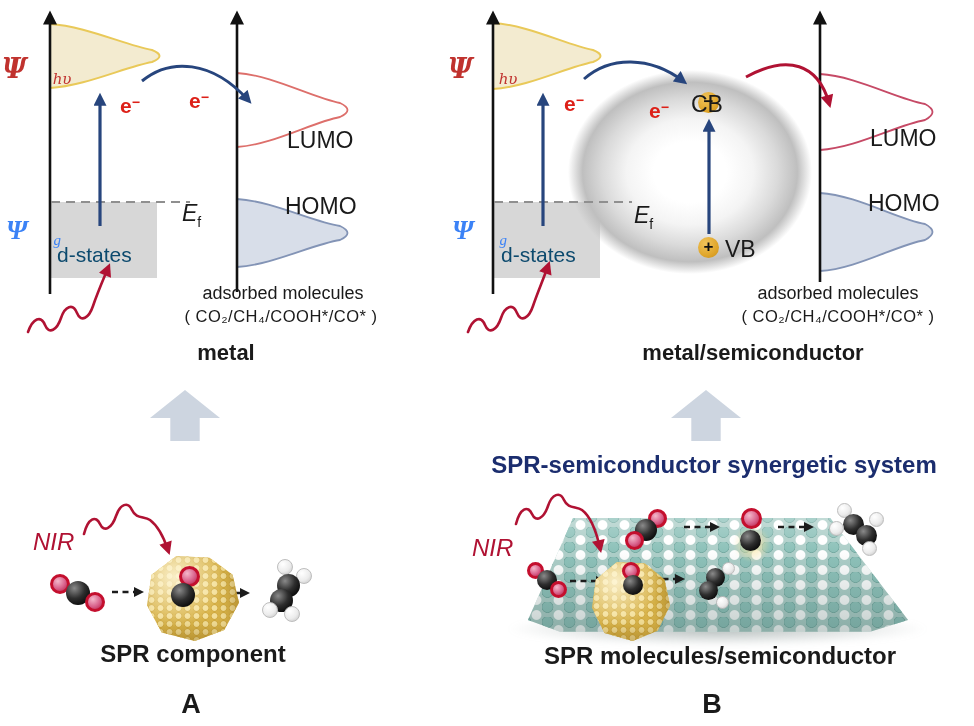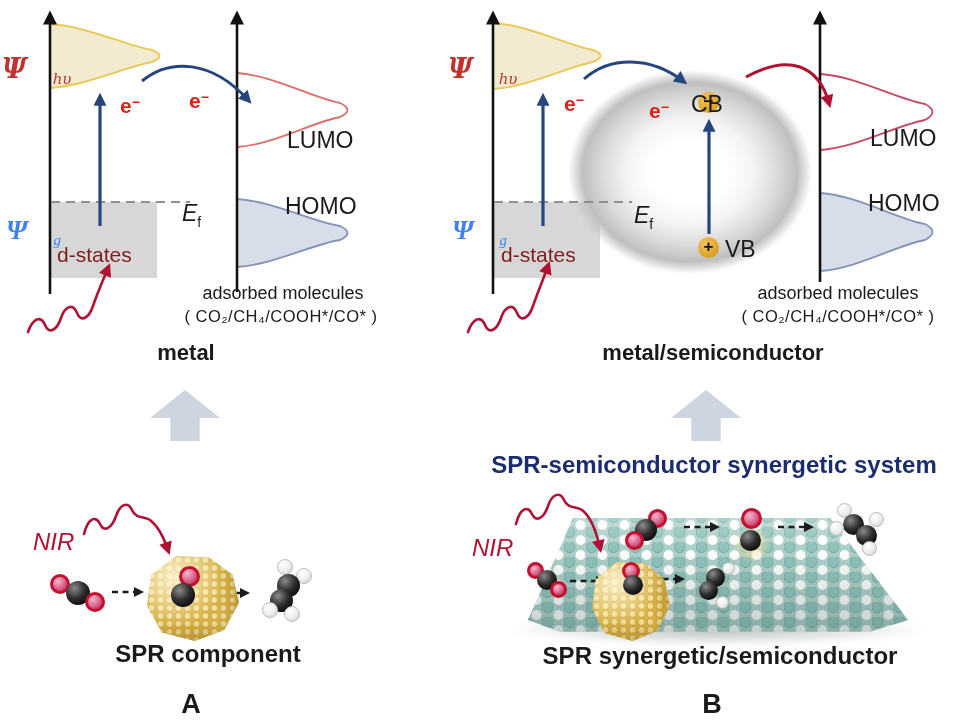--- a/index.html
+++ b/index.html
@@ -44,25 +44,25 @@
       radial-gradient(circle at 5.5px 5px,#ffffff 4.4px,rgba(255,255,255,0) 5.4px),
       radial-gradient(circle at 5.5px 5px,#8ec2ba 4.6px,#76aaa2 5.6px,rgba(0,0,0,0) 6.2px);
     background-size:auto,22px 15px,22px 15px;
     background-position:0 0,11px 8px,0 0;
     background-repeat:no-repeat,repeat,repeat;
     clip-path:polygon(13.4% 4.8%,78.3% 4.8%,98% 85.7%,88.4% 95%,10.1% 95%,2% 85.7%);}
   .slab-shadow{position:absolute;left:505px;top:612px;width:425px;height:34px;
     background:radial-gradient(ellipse,rgba(120,135,133,.55),rgba(120,135,133,0) 70%);filter:blur(3px);}
   .glow{position:absolute;left:732px;top:527px;width:40px;height:34px;border-radius:50%;
     background:radial-gradient(circle,rgba(247,228,160,.95) 0%,rgba(247,228,160,0) 72%);filter:blur(1px);}
-  .d-states-label{font-size:21px;color:#7f1d1d;}
+  .d-states-label{font-size:21px;color:#0c4a6e;}
   .lh-label{font-size:23px;}
   .ads1{font-size:18px;}
   .ads2{font-size:16.5px;letter-spacing:.5px;}
-  .mat{font-size:22px;font-weight:bold;}
+  .mat{font-size:22px;font-weight:bold;margin-left:40px;}
   .comp{font-size:24px;font-weight:bold;}
   .plabel{font-size:27px;font-weight:bold;}
 </style>
 </head>
 <body>
 
 <div id="canvas">
 
   <div class="slab-shadow"></div>
   <div class="slab"></div>
@@ -171,34 +171,34 @@
   <div class="t d-states-label" style="left:57px;top:243px;">d-states</div>
   <div class="t ef" style="left:182px;top:201px;"><span>E</span><sub>f</sub></div>
   <div class="t elabel" style="left:120px;top:94px;"><span>e</span><sup>−</sup></div>
   <div class="t elabel" style="left:189px;top:89px;"><span>e</span><sup>−</sup></div>
   <div class="t lh-label" style="left:287px;top:128px;">LUMO</div>
   <div class="t lh-label" style="left:285px;top:194px;">HOMO</div>
   <div class="t ads1 ctr" style="left:283px;top:284px;">adsorbed molecules</div>
   <div class="t ads2 ctr" style="left:281px;top:307px;">( CO₂/CH₄/COOH*/CO* )</div>
   <div class="t mat ctr" style="left:186px;top:341px;">metal</div>
   <div class="t nir" style="left:33px;top:529px;">NIR</div>
-  <div class="t comp ctr" style="left:208px;top:641px;">SPR component</div>
+  <div class="t comp ctr" style="left:193px;top:641px;">SPR component</div>
   <div class="t plabel ctr" style="left:191px;top:690px;">A</div>
 
   <div class="t psi red-psi" style="left:448px;top:54px;"><span>Ψ</span><sub>hυ</sub></div>
   <div class="t psi teal-psi" style="left:452px;top:216px;"><span>Ψ</span><sub>g</sub></div>
   <div class="t d-states-label" style="left:501px;top:243px;">d-states</div>
   <div class="t ef" style="left:634px;top:203px;"><span>E</span><sub>f</sub></div>
   <div class="t elabel" style="left:564px;top:92px;"><span>e</span><sup>−</sup></div>
   <div class="t elabel" style="left:649px;top:99px;"><span>e</span><sup>−</sup></div>
   <div class="t lh-label" style="left:691px;top:92px;">CB</div>
   <div class="t lh-label" style="left:725px;top:237px;">VB</div>
   <div class="t lh-label" style="left:870px;top:126px;">LUMO</div>
   <div class="t lh-label" style="left:868px;top:191px;">HOMO</div>
   <div class="t ads1 ctr" style="left:838px;top:284px;">adsorbed molecules</div>
   <div class="t ads2 ctr" style="left:838px;top:307px;">( CO₂/CH₄/COOH*/CO* )</div>
   <div class="t navy-title ctr" style="left:714px;top:452px;">SPR-semiconductor synergetic system</div>
   <div class="t mat ctr" style="left:713px;top:341px;">metal/semiconductor</div>
   <div class="t nir" style="left:472px;top:535px;">NIR</div>
-  <div class="t comp ctr" style="left:720px;top:643px;">SPR synergetic/semiconductor</div>
+  <div class="t comp ctr" style="left:720px;top:643px;">SPR molecules/semiconductor</div>
   <div class="t plabel ctr" style="left:712px;top:690px;">B</div>
 
 </div>
 
 </body></html>

